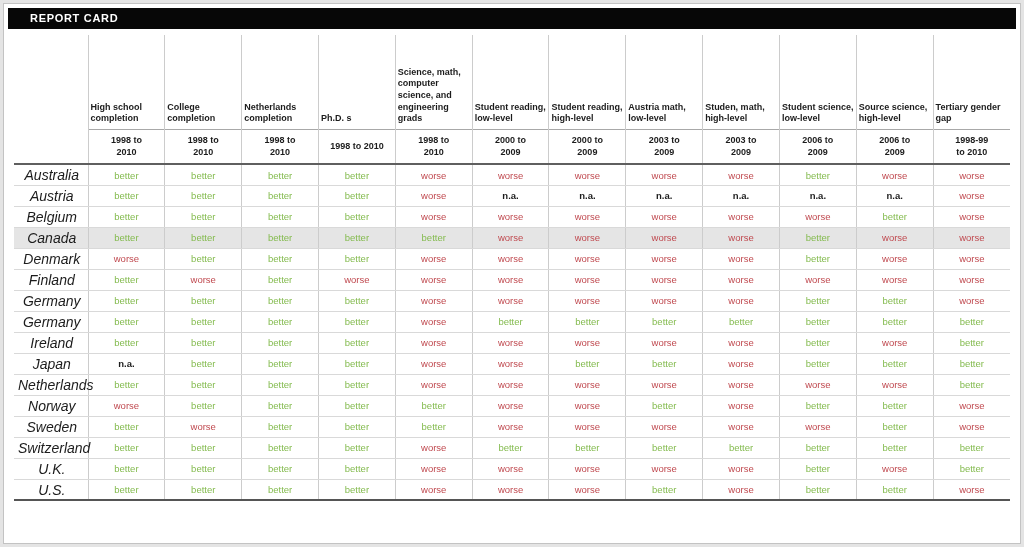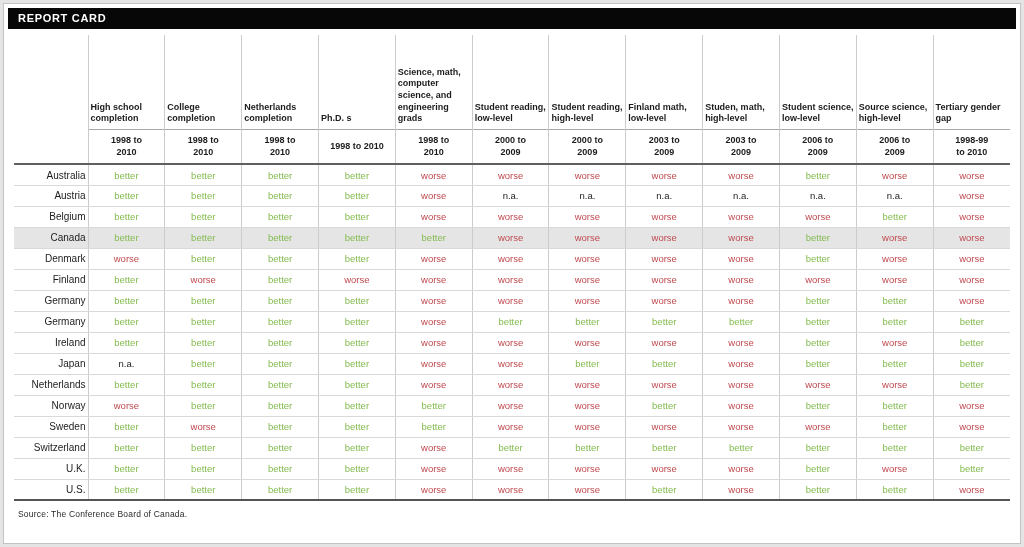--- a/index.html
+++ b/index.html
@@ -20,21 +20,21 @@
   }
   .title-bar {
     margin: 4px 4px 0 4px;
     height: 21px;
     line-height: 21px;
     background: #070707;
     color: #ffffff;
     font-size: 11px;
     font-weight: bold;
     letter-spacing: 0.7px;
-    padding-left: 10px;
+    padding-left: 22px;
   }
   .section-title {
     margin: 13px 0 0 14px;
     font-size: 13.5px;
     color: #1c1c1c;
   }
   table.report {
     border-collapse: collapse;
     table-layout: fixed;
     width: calc(100% - 20px);
@@ -67,39 +67,40 @@
     border-bottom: 2px solid #5f5f5f;
     white-space: pre-line;
   }
   th.corner {
     border: none;
     border-bottom: 2px solid #5f5f5f;
     background: #ffffff;
   }
   
   td.country {
-    font-size: 10px;
+    font-size: 14px;
     color: #1c1c1c;
-    text-align: right;
+    text-align: center;
     padding: 0 2px 0 4px;
     border-bottom: 1px solid #d9d9d9;
+    font-style: italic;
   }
   td.val {
     font-size: 9.5px;
     text-align: center;
     border-left: 1px solid #cccccc;
     border-bottom: 1px solid #d9d9d9;
     padding: 0 2px;
   }
   tbody tr { height: 21px; }
   tbody tr:last-child td { border-bottom: 2px solid #555555; }
   tr.highlight td { background: #e5e5e5; margin-left: 23px; }
   .v-better { color: var(--c-better, #84bb4f); }
   .v-worse  { color: var(--c-worse, #c04a50); }
-  .v-na     { color: var(--c-na, #1c1c1c); }
+  .v-na     { color: var(--c-na, #1c1c1c); font-weight: bold; }
   .source {
     margin: 8px 0 0 14px;
     font-size: 8.5px;
     color: #2a2a2a;
     letter-spacing: 0.2px;
   }
 </style>
 </head>
 <body>
 
@@ -127,21 +128,21 @@
     <thead>
       <tr id="label-row">
         <th class="corner" rowspan="2"></th>
       <th class="col-label">High school completion</th>
           <th class="col-label">College completion</th>
           <th class="col-label">Netherlands completion</th>
           <th class="col-label">Ph.D. s</th>
           <th class="col-label">Science, math, computer science, and engineering grads</th>
           <th class="col-label">Student reading, low-level</th>
           <th class="col-label">Student reading, high-level</th>
-          <th class="col-label">Finland math, low-level</th>
+          <th class="col-label">Austria math, low-level</th>
           <th class="col-label">Studen, math, high-level</th>
           <th class="col-label">Student science, low-level</th>
           <th class="col-label">Source science, high-level</th>
           <th class="col-label">Tertiary gender gap</th>
         </tr>
       <tr id="period-row">
           <th class="col-period">1998 to
 2010</th>
           <th class="col-period">1998 to
 2010</th>
@@ -403,14 +404,13 @@
           <td class="val v-worse">worse</td>
           <td class="val v-better">better</td>
           <td class="val v-worse">worse</td>
           <td class="val v-better">better</td>
           <td class="val v-better">better</td>
           <td class="val v-worse">worse</td>
         </tr>
       </tbody>
   </table>
 
-  <div class="source">Source: The Conference Board of Canada.</div>
 </div>
 
 </body></html>

